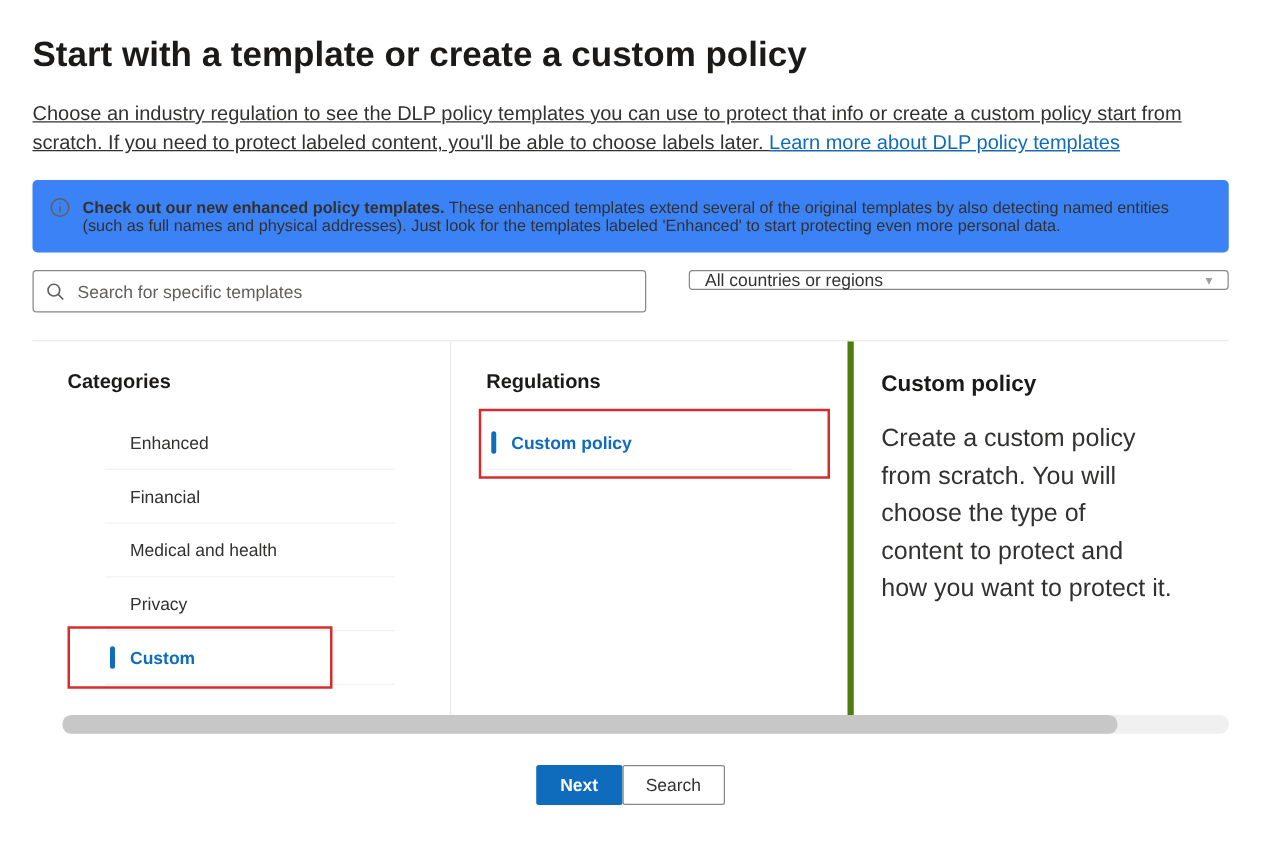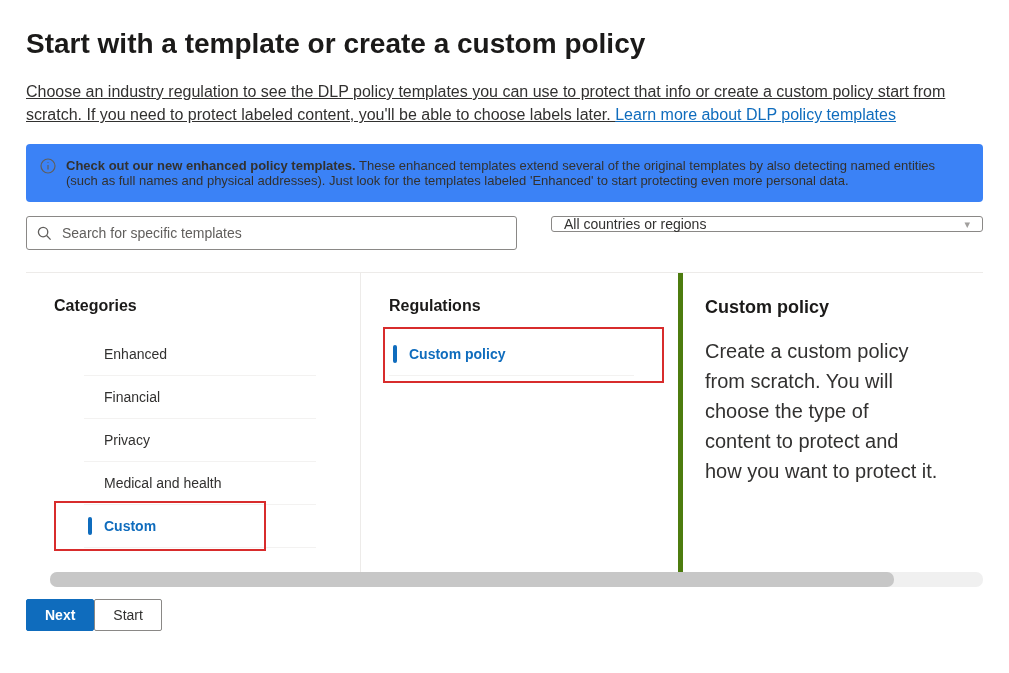--- a/index.html
+++ b/index.html
@@ -194,23 +194,24 @@
     left: 0;
     top: 0;
     height: 15px;
     width: 844px;
     background: #c7c7c7;
     border-radius: 7px;
   }
 
   .footer {
     display: flex;
-    justify-content: flex-start;
+    justify-content: center;
     align-items: center;
     padding: 12px 26px 14px 26px;
+    margin-top: 13px;
   }
   .btn {
     height: 32px;
     padding: 0 18px;
     border-radius: 2px;
     font-size: 14px;
     font-weight: 600;
     cursor: pointer;
     display: inline-flex;
     align-items: center;
@@ -266,22 +267,22 @@
     </div>
   </div>
 
   <div class="content-area">
 
     <div class="col categories">
       <h2>Categories</h2>
       <div class="list-wrap">
         <div class="list-item">Enhanced</div>
         <div class="list-item">Financial</div>
+        <div class="list-item">Medical and health</div>
         <div class="list-item">Privacy</div>
-        <div class="list-item">Medical and health</div>
         <div class="list-item selected" style="position:relative">
           <span>Custom</span>
           <span class="red-cat"></span>
         </div>
       </div>
     </div>
 
     <div class="col regulations">
       <h2>Regulations</h2>
       <div>
@@ -300,14 +301,14 @@
   </div>
 
 </div>
 
 <div class="hscroll-track">
   <div class="hscroll-thumb"></div>
 </div>
 
 <div class="footer">
   <button class="btn primary">Next</button>
-  <button class="btn secondary">Start</button>
+  <button class="btn secondary">Search</button>
 </div>
 
 </body></html>

